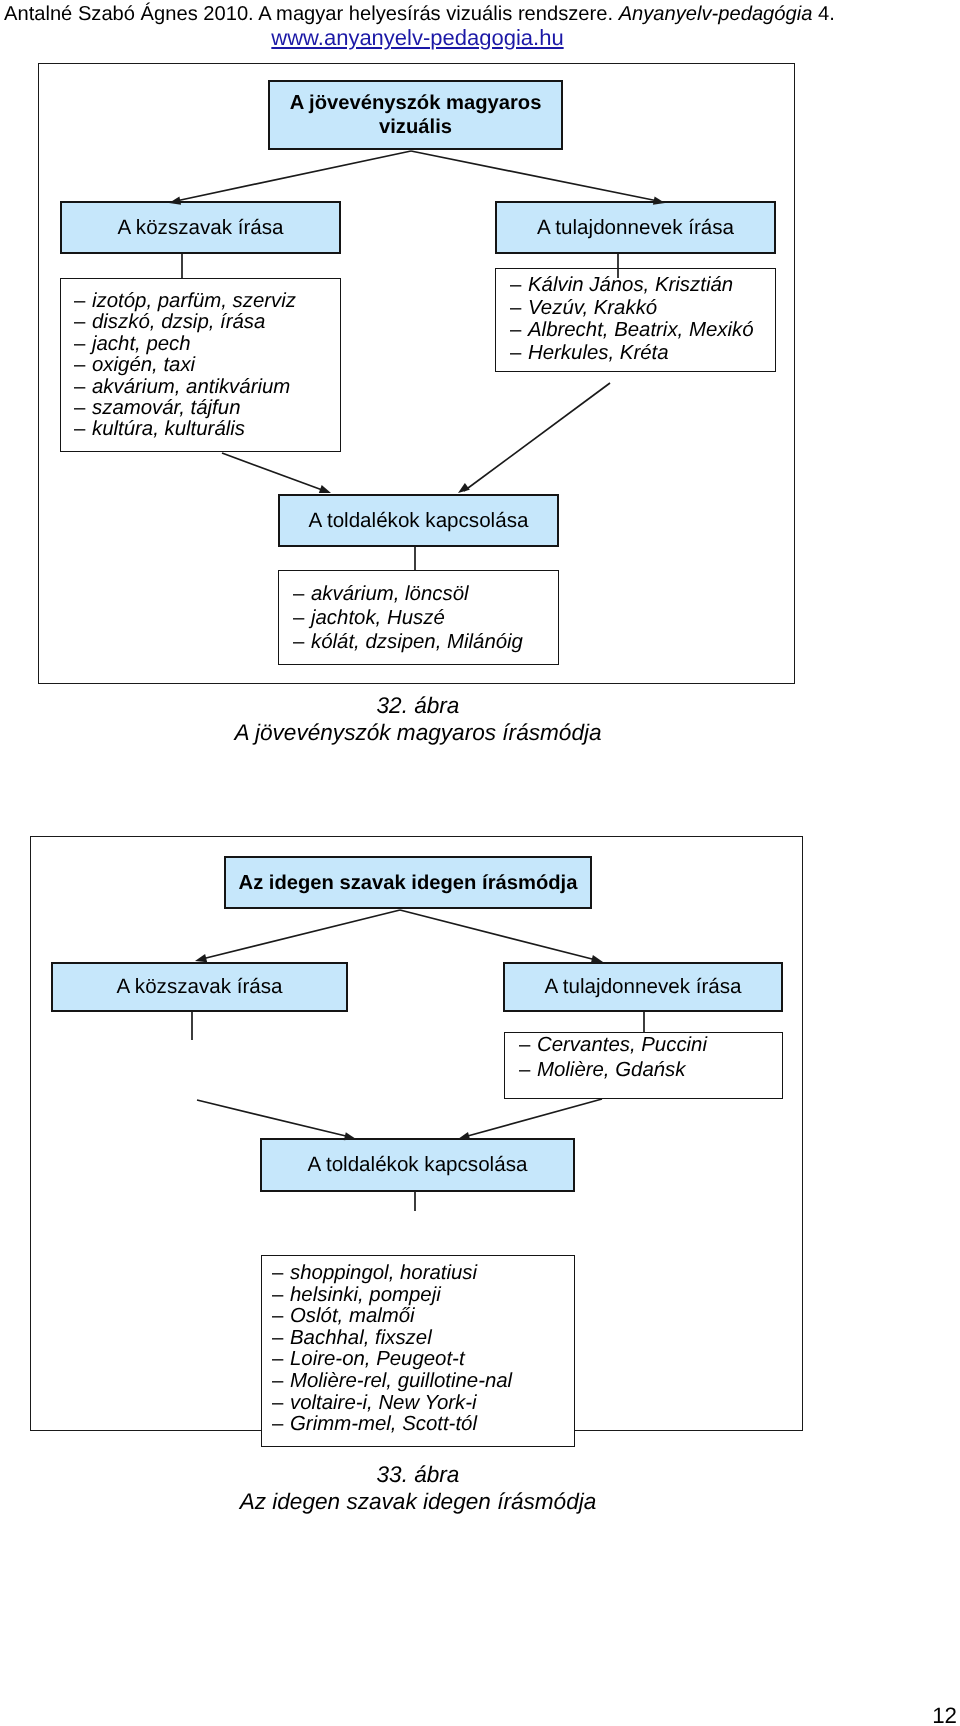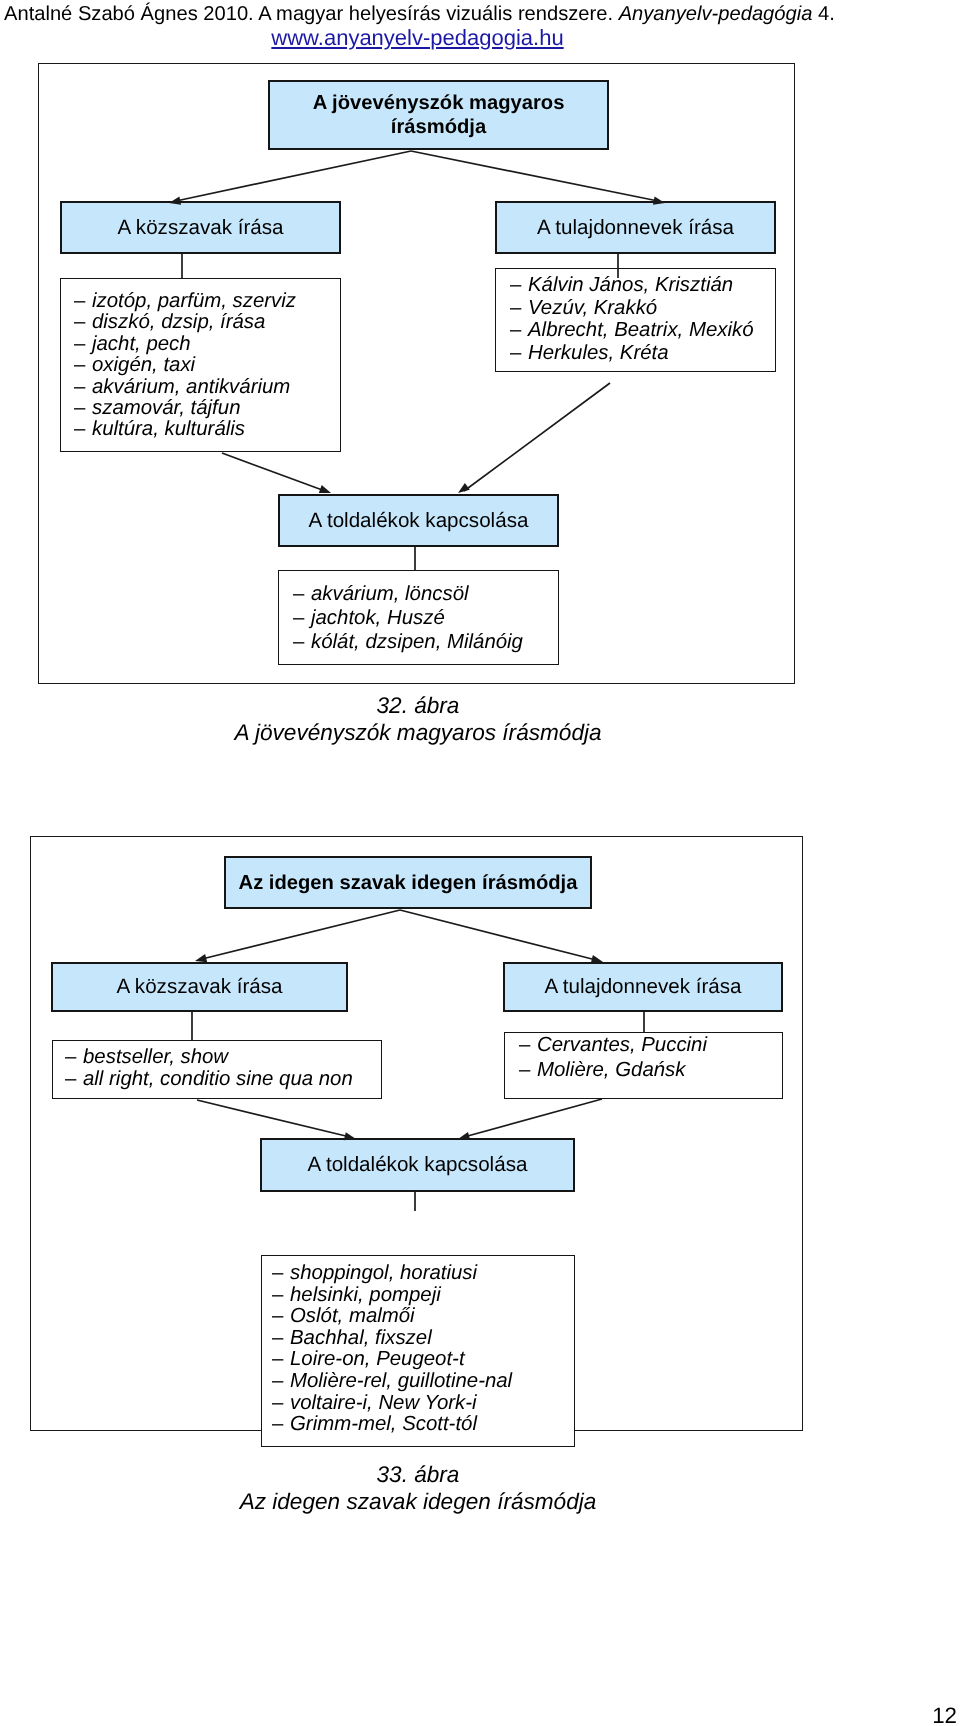--- a/index.html
+++ b/index.html
@@ -33,22 +33,22 @@
 </head>
 <body>
 
 <div class="page">
 
   <div class="hdr-line1"><span>Antalné Szabó Ágnes 2010. A magyar helyesírás vizuális rendszere. </span><i class="it">Anyanyelv-pedagógia</i><span> 4.</span></div>
   <div class="hdr-line2"><a href="#">www.anyanyelv-pedagogia.hu</a></div>
 
   <div class="frame" id="frame1" style="left:38px;top:63px;width:757px;height:621px;"></div>
 
-  <div class="bx bold" style="left:268px;top:80px;width:341px;height:70px;">
-    <span class="t"><span>A jövevényszók magyaros</span><br><span>írásmódja</span></span>
+  <div class="bx bold" style="left:268px;top:80px;width:295px;height:70px;">
+    <span class="t"><span>A jövevényszók magyaros</span><br><span>vizuális</span></span>
   </div>
 
   <div class="bx" style="left:60px;top:201px;width:281px;height:53px;">
     <span class="t">A közszavak írása</span>
   </div>
 
   <div class="bx" style="left:495px;top:201px;width:281px;height:53px;">
     <span class="t">A tulajdonnevek írása</span>
   </div>
 
@@ -115,26 +115,20 @@
   </div>
 
   <div class="bx" style="left:503px;top:962px;width:280px;height:50px;">
     <span class="t">A tulajdonnevek írása</span>
   </div>
 
   <div class="bx" style="left:260px;top:1138px;width:315px;height:54px;">
     <span class="t">A toldalékok kapcsolása</span>
   </div>
 
-  <div class="lb" id="f33left" style="left:52px;top:1040px;width:330px;height:59px;padding:5px 0 0 12px;--lh:22px;">
-      <ul>
-        <li><span class="d">–</span><span>bestseller, show</span></li>
-        <li><span class="d">–</span><span>all right, conditio sine qua non</span></li>
-      </ul>
-    </div>
   <div class="lb" id="f33right" style="left:504px;top:1032px;width:279px;height:67px;padding:0 0 0 14px;--lh:24.6px;">
       <ul>
         <li><span class="d">–</span><span>Cervantes, Puccini</span></li>
         <li><span class="d">–</span><span>Molière, Gdańsk</span></li>
       </ul>
     </div>
   <div class="lb" id="f33bottom" style="left:261px;top:1210px;width:314px;height:192px;padding:7px 0 0 10px;margin-top:45px;--lh:21.6px;">
       <ul>
         <li><span class="d">–</span><span>shoppingol, horatiusi</span></li>
         <li><span class="d">–</span><span>helsinki, pompeji</span></li>

